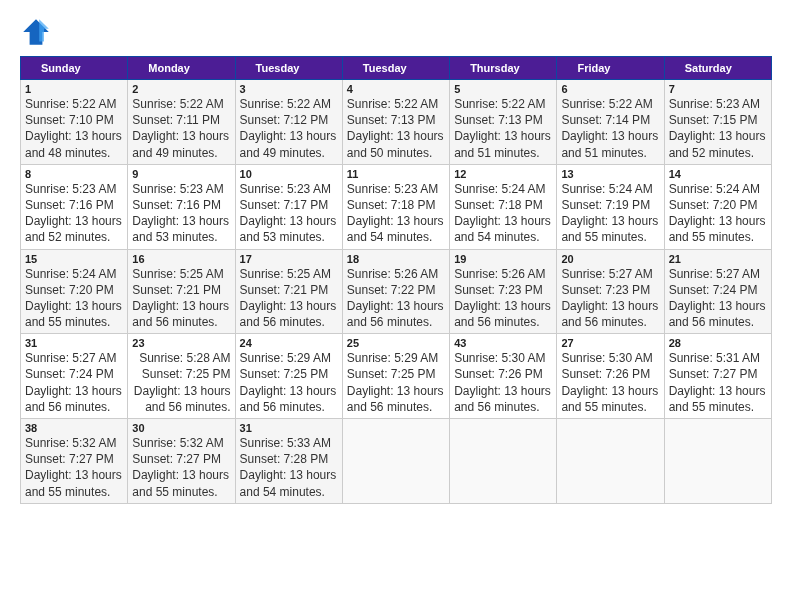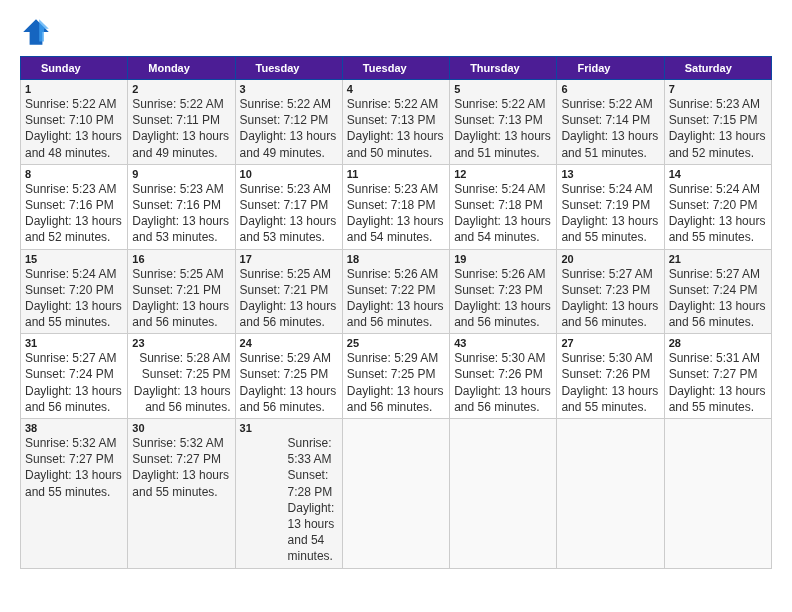--- a/index.html
+++ b/index.html
@@ -349,21 +349,21 @@
           </td>
           <td>
             <span class="day-num">30</span>
             <div class="day-info" style="white-space: pre-line;">Sunrise: 5:32 AM
 Sunset: 7:27 PM
 Daylight: 13 hours
 and 55 minutes.</div>
           </td>
           <td>
             <span class="day-num">31</span>
-            <div class="day-info" style="white-space: pre-line; margin-left: 48px;">Sunrise: 5:33 AM
+            <div class="day-info" style="white-space: pre-line;">Sunrise: 5:33 AM
 Sunset: 7:28 PM
 Daylight: 13 hours
 and 54 minutes.</div>
           </td>
           <td class="empty-cell"></td>
           <td class="empty-cell"></td>
           <td class="empty-cell"></td>
           <td class="empty-cell"></td>
         </tr>
       </tbody>

